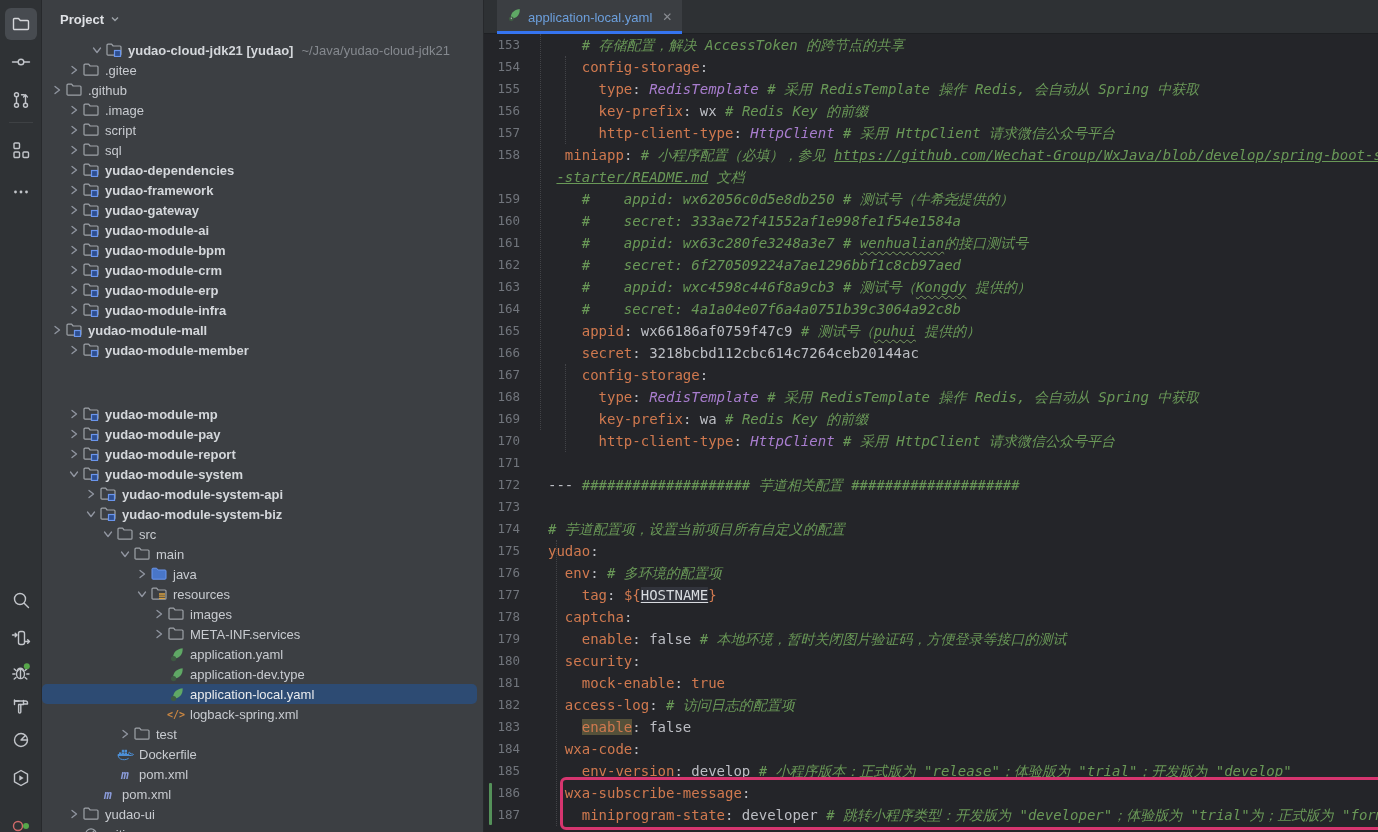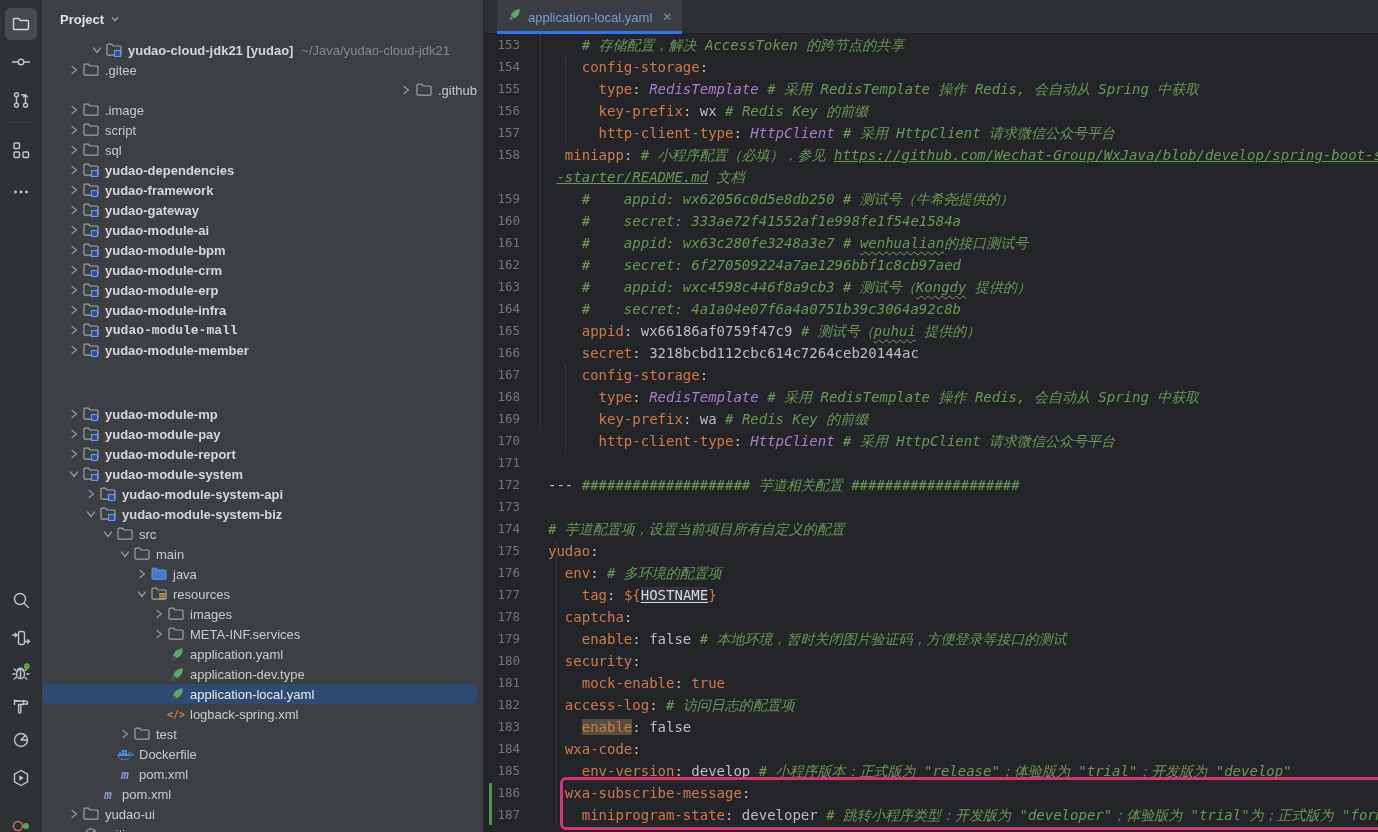--- a/index.html
+++ b/index.html
@@ -179,21 +179,21 @@
               <path d="M3 1.5l4.5 3.5L3 8.5" stroke="#9196A1" stroke-width="1.3" fill="none" stroke-linecap="round" stroke-linejoin="round"></path>
             </svg>
           </span>
           <span class="ticon">
             <svg width="16" height="14" viewBox="0 0 16 14">
               <path d="M1 2.2a1 1 0 0 1 1-1h3.6l1.5 1.8H14a1 1 0 0 1 1 1v7.2a1 1 0 0 1-1 1H2a1 1 0 0 1-1-1z" stroke="#9DA2A8" stroke-width="1.2" fill="none" stroke-linecap="round" stroke-linejoin="round"></path>
             </svg>
           </span>
           <span class="lbl">.gitee</span>
         </div>
-        <div class="tree-row" style="padding-left: 6px; justify-content: flex-end;">
+        <div class="tree-row" style="padding-left: 6px;">
           <span class="chev">
             <svg width="10" height="10" viewBox="0 0 10 10">
               <path d="M3 1.5l4.5 3.5L3 8.5" stroke="#9196A1" stroke-width="1.3" fill="none" stroke-linecap="round" stroke-linejoin="round"></path>
             </svg>
           </span>
           <span class="ticon">
             <svg width="16" height="14" viewBox="0 0 16 14">
               <path d="M1 2.2a1 1 0 0 1 1-1h3.6l1.5 1.8H14a1 1 0 0 1 1 1v7.2a1 1 0 0 1-1 1H2a1 1 0 0 1-1-1z" stroke="#9DA2A8" stroke-width="1.2" fill="none" stroke-linecap="round" stroke-linejoin="round"></path>
             </svg>
           </span>
@@ -343,21 +343,21 @@
             </svg>
           </span>
           <span class="ticon">
             <svg width="16" height="14" viewBox="0 0 16 14">
               <path d="M1 2.2a1 1 0 0 1 1-1h3.6l1.5 1.8H14a1 1 0 0 1 1 1v7.2a1 1 0 0 1-1 1H2a1 1 0 0 1-1-1z" stroke="#9DA2A8" stroke-width="1.2" fill="none" stroke-linecap="round" stroke-linejoin="round"></path>
               <rect x="8.5" y="7.5" width="6" height="6" fill="#2E4E8F" stroke="#6A95EC" stroke-width="1.2"></rect>
             </svg>
           </span>
           <span class="lbl">yudao-module-infra</span>
         </div>
-        <div class="tree-row bold" style="padding-left: 23px; font-family: Liberation Mono, monospace;">
+        <div class="tree-row bold" style="padding-left: 6px;">
           <span class="chev">
             <svg width="10" height="10" viewBox="0 0 10 10">
               <path d="M3 1.5l4.5 3.5L3 8.5" stroke="#9196A1" stroke-width="1.3" fill="none" stroke-linecap="round" stroke-linejoin="round"></path>
             </svg>
           </span>
           <span class="ticon">
             <svg width="16" height="14" viewBox="0 0 16 14">
               <path d="M1 2.2a1 1 0 0 1 1-1h3.6l1.5 1.8H14a1 1 0 0 1 1 1v7.2a1 1 0 0 1-1 1H2a1 1 0 0 1-1-1z" stroke="#9DA2A8" stroke-width="1.2" fill="none" stroke-linecap="round" stroke-linejoin="round"></path>
               <rect x="8.5" y="7.5" width="6" height="6" fill="#2E4E8F" stroke="#6A95EC" stroke-width="1.2"></rect>
             </svg>

